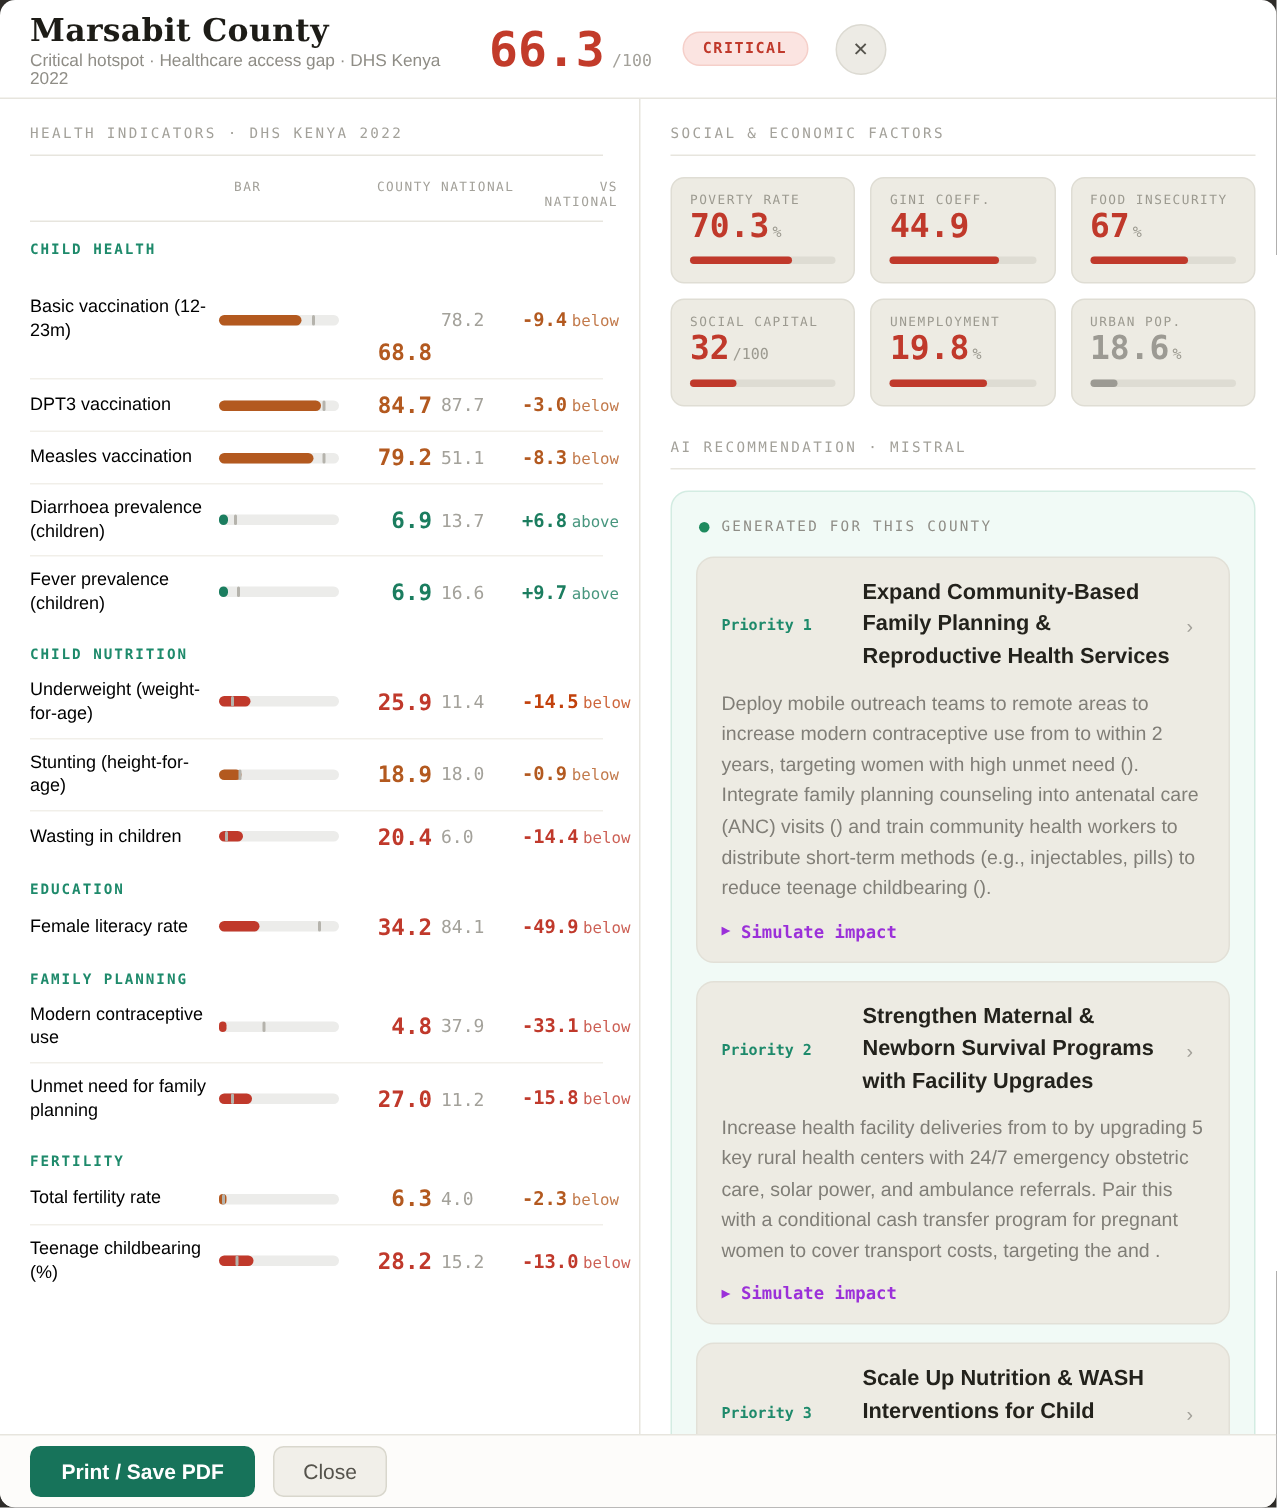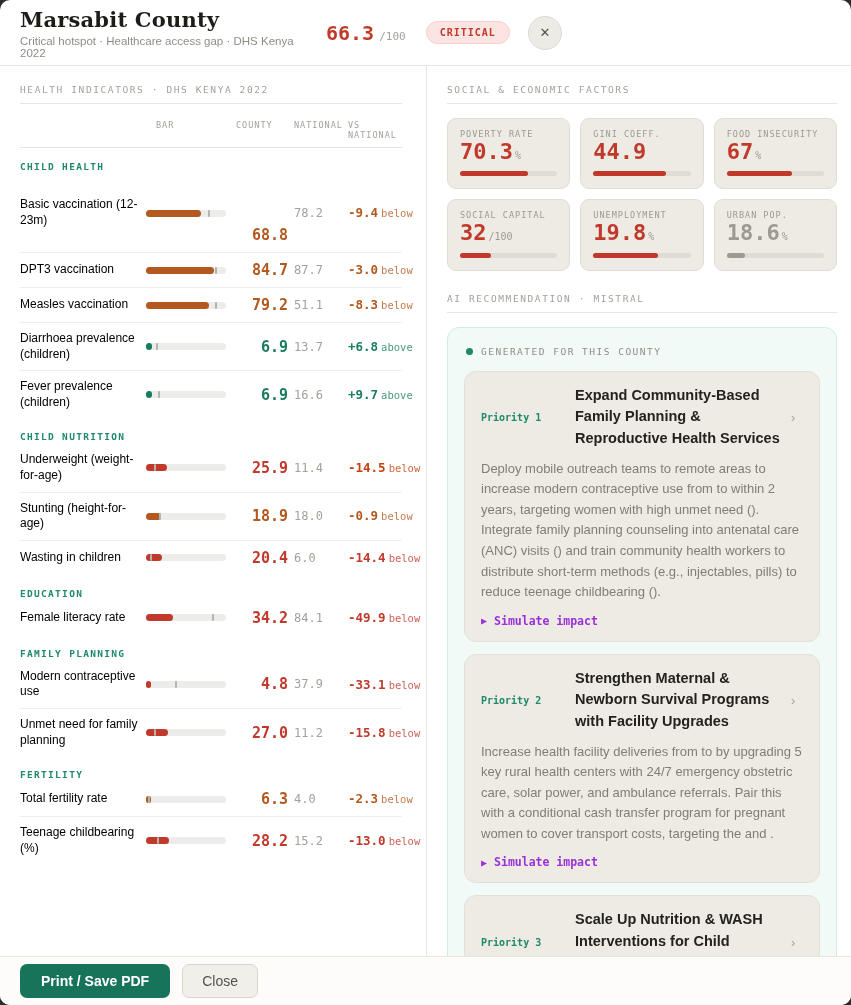--- a/index.html
+++ b/index.html
@@ -9,21 +9,21 @@
            display:flex; flex-direction:column; }
 
   
   .hdr { height:66px; border-bottom:1px solid #e7e5de; display:flex; align-items:center;
          padding:0 20px; gap:16px; flex:0 0 auto; }
   .hdr-titles { width:290px; }
   .hdr-title { font-family:"DejaVu Serif","Liberation Serif",serif; font-weight:700;
                font-size:21px; color:#1d1c17; letter-spacing:.2px; }
   .hdr-sub { font-size:11.5px; color:#8f8d86; margin-top:3px; }
   .score-wrap { display:flex; align-items:baseline; gap:5px; }
-  .score { font-family:"DejaVu Sans Mono",monospace; font-weight:700; font-size:20px; color:#c23b2a; }
+  .score { font-family:"DejaVu Sans Mono",monospace; font-weight:700; font-size:32px; color:#c23b2a; }
   .score-max { font-family:"DejaVu Sans Mono",monospace; font-size:11px; color:#a3a19a; }
   .badge { font-family:"DejaVu Sans Mono",monospace; font-size:10px; font-weight:700; color:#c0392b;
            background:#fbe4e1; border:1px solid #f5cfc9; border-radius:999px; padding:5px 13px;
            letter-spacing:1px; margin-left:4px; }
   .close-btn { width:34px; height:34px; border-radius:50%; background:#edebe5; border:1px solid #dcdad2;
                display:flex; align-items:center; justify-content:center; font-size:13px; color:#55534c;
                cursor:pointer; margin-left:2px; }
 
   
   .main { flex:1 1 auto; display:flex; overflow:hidden; }
@@ -32,21 +32,21 @@
   .col-right { flex:1 1 auto; padding:18px 14px 0 20px; overflow:hidden; }
 
   .sec-head { font-family:"DejaVu Sans Mono",monospace; font-size:9.5px; letter-spacing:1.6px;
               color:#a3a19a; padding-bottom:8px; border-bottom:1px solid #e7e5de; }
 
   
   .tbl-head { display:grid; grid-template-columns:118px 86px 52px 48px 64px; gap:6px;
               margin-top:16px; padding-bottom:7px; border-bottom:1px solid #e7e5de;
               font-family:"DejaVu Sans Mono",monospace; font-size:8.5px; letter-spacing:1px; color:#a3a19a; }
   .tbl-head .h-bar { padding-left:12px; }
-  .tbl-head .h-r { }
+  .tbl-head .h-r { text-align:right; }
   .grp-name { font-family:"DejaVu Sans Mono",monospace; font-size:9.5px; font-weight:700;
               letter-spacing:1.3px; color:#1e8a6b; margin:13px 0 2px 0; }
   .row { display:grid; grid-template-columns:118px 86px 52px 48px 64px; gap:6px; align-items:center;
          padding:8px 0; border-bottom:1px solid #f1efe9; }
   .row:last-child { border-bottom:none; }
   .row-label { font-size:12px; color:#000000; line-height:1.3; }
   .track { position:relative; width:80px; height:7px; background:#ececea; border-radius:4px; margin-left:2px; }
   .fill { position:absolute; left:0; top:0; height:7px; border-radius:4px; min-width:5px; }
   .tick { position:absolute; top:0; width:2px; height:7px; background:#b5b3ac; border-radius:1px; }
   .v-county { font-family:"DejaVu Sans Mono",monospace; font-weight:700; font-size:15px; text-align:right; }

